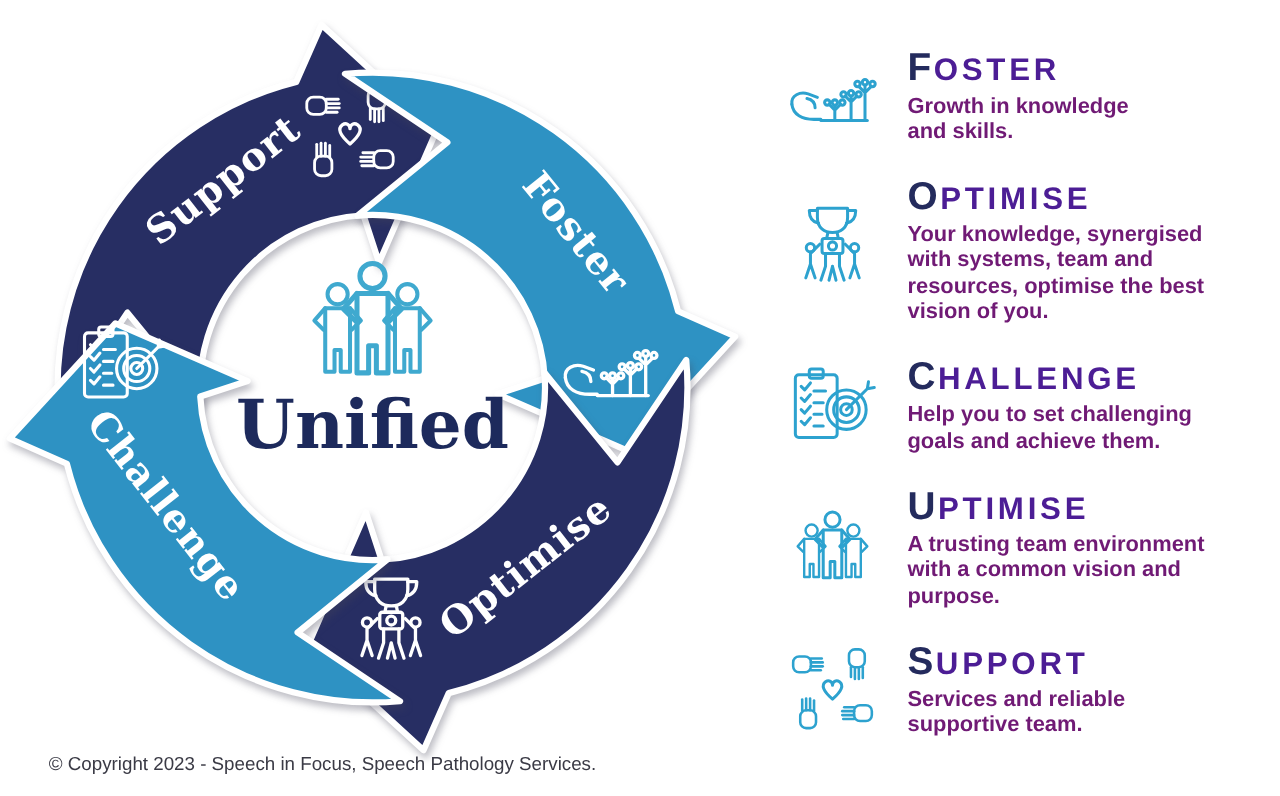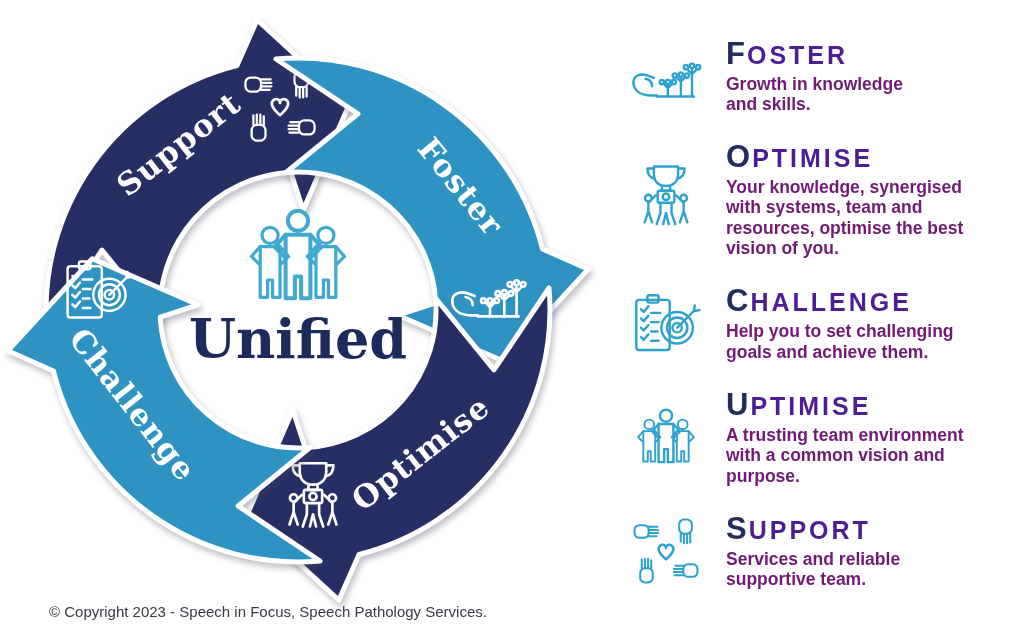--- a/index.html
+++ b/index.html
@@ -39,21 +39,21 @@
     color: #242b5d; font-size: 31px; font-weight: bold; letter-spacing: 2px;
   }
   .legend-heading .rest {
     color: #4c1d95; font-size: 25px; font-weight: bold; letter-spacing: 3px;
   }
   .legend-desc {
     color: #701a75; font-size: 17.5px; font-weight: bold; line-height: 1.17;
   }
 
   
-  .footer { position: absolute; left: 49px; top: 603px; font-size: 15px; color: #3a3a45; }
+  .footer { position: absolute; left: 39px; top: 603px; font-size: 15px; color: #3a3a45; }
 </style>
 </head>
 <body>
 
 <svg class="icon-defs" width="0" height="0" style="position:absolute" aria-hidden="true">
   <defs>
     <g id="hand-glyph">
       <rect x="-14" y="-8" width="18" height="16" rx="6"></rect>
       <line x1="4" y1="-6" x2="15" y2="-6"></line>
       <line x1="4" y1="-2" x2="16" y2="-2"></line>

